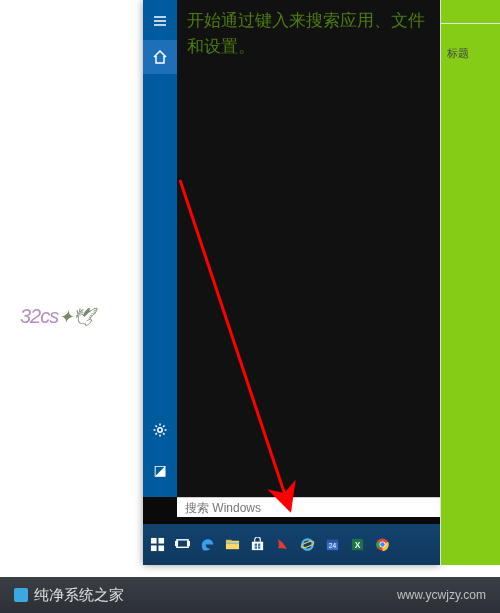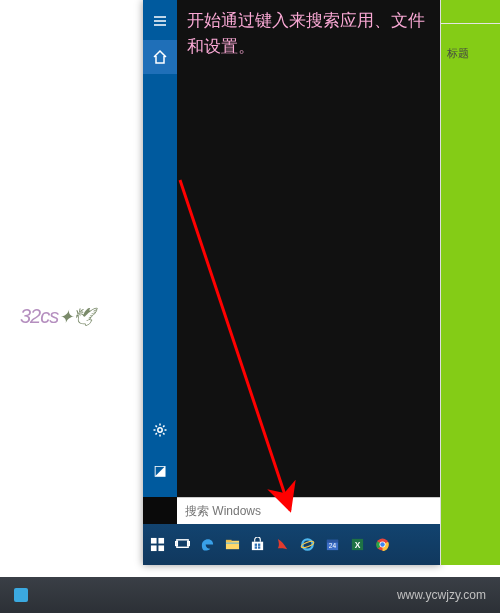--- a/index.html
+++ b/index.html
@@ -81,21 +81,21 @@
   .search-panel {
     position: absolute;
     left: 34px; top: 0;
     width: 263px; height: 522px;
     background: #111;
   }
   .search-hint {
     position: absolute;
     left: 10px; top: 8px;
     right: 10px;
-    color: #f9a8d4;
+    color: #4d7c0f;
     font-size: 17px;
     line-height: 1.5;
   }
 
   .search-box {
     position: absolute;
     left: 34px; bottom: 0;
     width: 263px; height: 43px;
     background: #fff;
     border-top: 1px solid #ccc;
@@ -110,21 +110,21 @@
     color: #555;
     width: 100%;
     background: transparent;
   }
   
 
   .screenshot-frame { height: 565px; }
   .search-panel { height: 497px; }
   .start-rail { height: 497px; }
   .search-box {
-    left: 34px; top: 497px; bottom: auto; height: 27px;
+    left: 34px; top: 497px; bottom: auto; height: 20px;
     width: 263px;
     padding-left: 8px;
   }
 
   .win-taskbar {
     position: absolute;
     left: 0; top: 524px;
     width: 297px; height: 41px;
     background: linear-gradient(#12436f, #10385e);
     display: flex;
@@ -329,17 +329,18 @@
       <marker id="ah" markerWidth="12" markerHeight="12" refX="9" refY="5" orient="auto">
         <path d="M0,0 L10,5 L0,10 L3,5 z" fill="#ff0000"></path>
       </marker>
     </defs>
     <line x1="20" y1="10" x2="130" y2="340" stroke="#ff0000" stroke-width="3" marker-end="url(#ah)"></line>
   </svg>
 
   <div class="footer-bar">
     <div class="left">
       <span class="logo"></span>
+      <span>纯净系统之家</span>
     </div>
     <div class="right">www.ycwjzy.com</div>
   </div>
 
 </div>
 
 </body></html>

